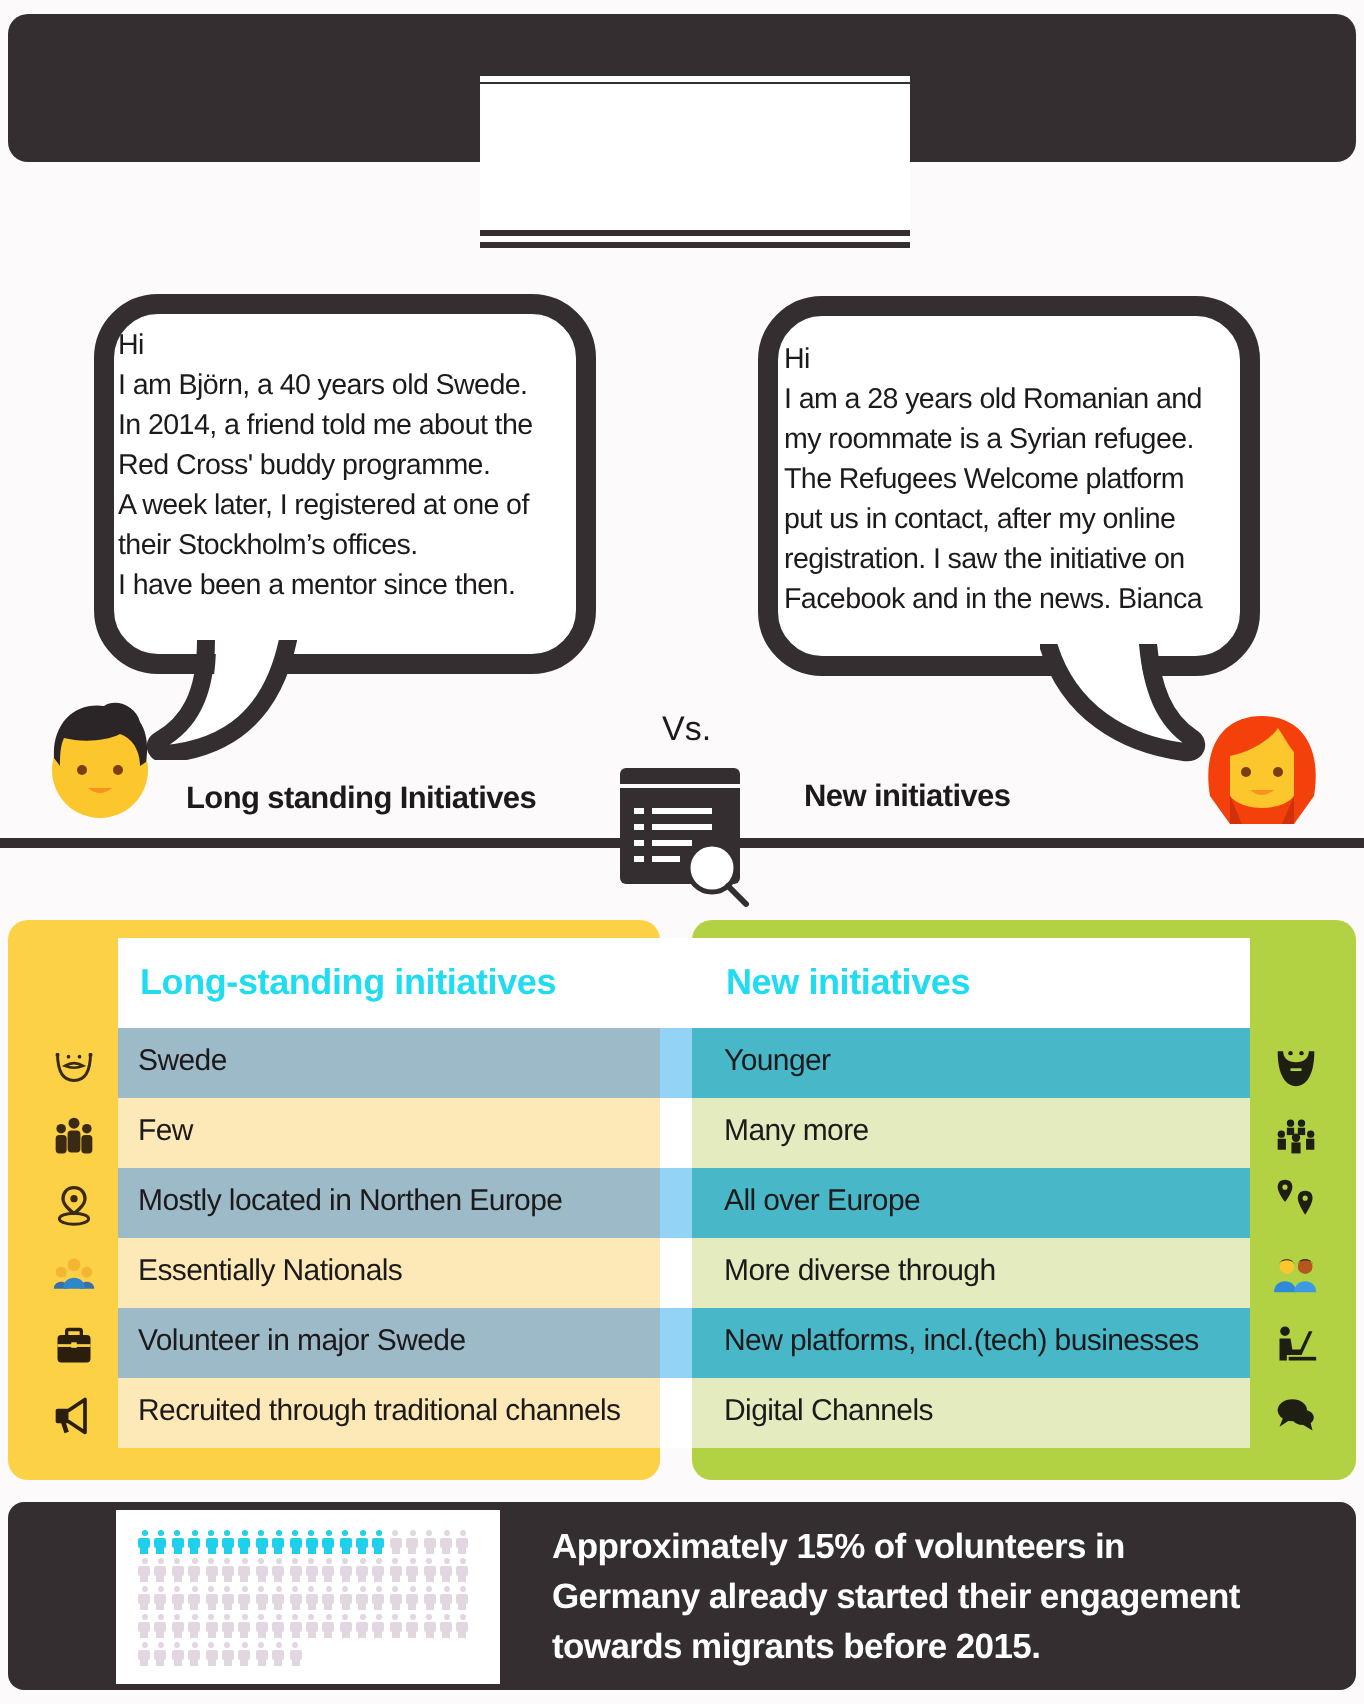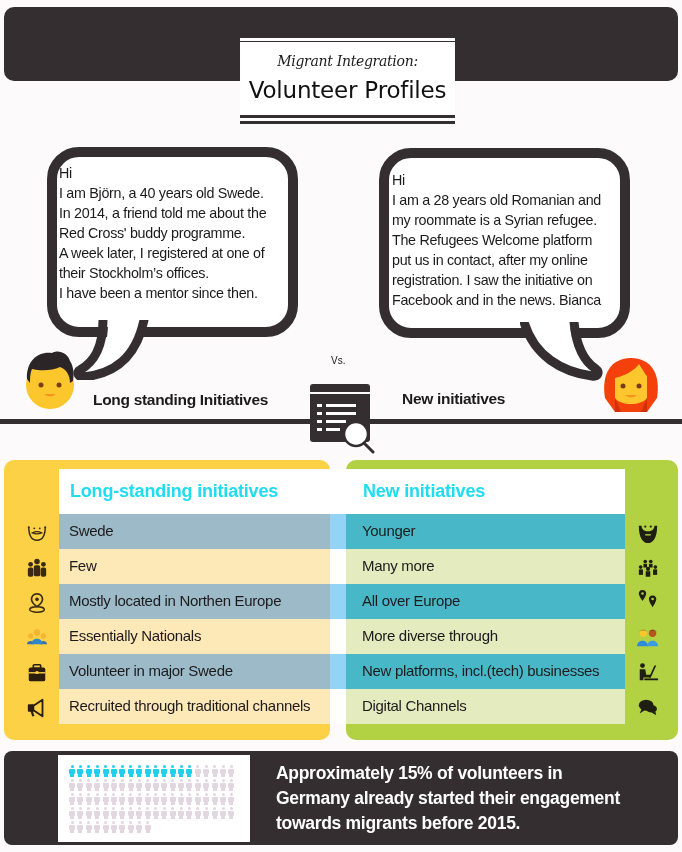--- a/index.html
+++ b/index.html
@@ -19,21 +19,21 @@
   .bubble { position: absolute; background: #fff; border: 10px solid #352e31; border-radius: 32px; }
   .bubble-left { left: 47px; top: 147px; width: 251px; height: 190px; }
   .bubble-right { left: 379px; top: 148px; width: 251px; height: 190px; }
   .bubble-text { position: absolute; font-family: "Liberation Sans", sans-serif; font-size: 14.3px; line-height: 20px; color: #1d1a1b; white-space: pre-line; letter-spacing: -0.3px; }
   .bubble-left .bubble-text { left: 2px; top: 6px; }
   .bubble-right .bubble-text { left: 3px; top: 12px; }
   .tail { position: absolute; }
 
   .avatar { position: absolute; }
   .label-bold { position: absolute; font-weight: bold; font-size: 15.5px; color: #1d1a1b; letter-spacing: -0.3px; }
-  .vs { position: absolute; left: 331px; top: 355px; font-size: 10px; color: #1d1a1b; }
+  .vs { position: absolute; left: 331px; top: 355px; font-size: 17px; color: #1d1a1b; }
 
   .divider { position: absolute; top: 419px; left: 0; width: 682px; height: 5px; background: #352e31; }
   .search-doc { position: absolute; left: 310px; top: 384px; width: 70px; height: 70px; }
 
   .panel { position: absolute; top: 460px; height: 280px; border-radius: 10px; }
   .panel-yellow { left: 4px; width: 326px; background: #fcd146; }
   .panel-green { left: 346px; width: 332px; background: #b2d244; }
 
   .table-white { position: absolute; left: 59px; top: 469px; width: 566px; height: 45px; background: #fff; }
   .col-head { position: absolute; top: 481px; font-weight: bold; font-size: 18px; color: #20dcf0; letter-spacing: -0.2px; }
@@ -60,22 +60,20 @@
   .person .l { position: absolute; left: 2px; top: 8px; width: 4px; height: 4px; }
   .bottom-text { position: absolute; left: 276px; top: 761px; width: 380px; font-size: 17.5px; line-height: 25px; color: #fff; font-weight: bold; letter-spacing: -0.3px; white-space: pre-line; }
 </style>
 </head>
 <body>
 
 <div class="banner"></div>
 <div class="title-box">
   <div class="rule r1"></div>
   <div class="rule r2"></div>
-  <div class="title-sub">Migrant Integration:</div>
-  <div class="title-main">Volunteer Profiles</div>
   <div class="rule r3"></div>
   <div class="rule r4"></div>
 </div>
 
 <div class="bubble bubble-left">
   <div class="bubble-text">Hi
 I am Björn, a 40 years old Swede.
 In 2014, a friend told me about the
 Red Cross' buddy programme.
 A week later, I registered at one of

